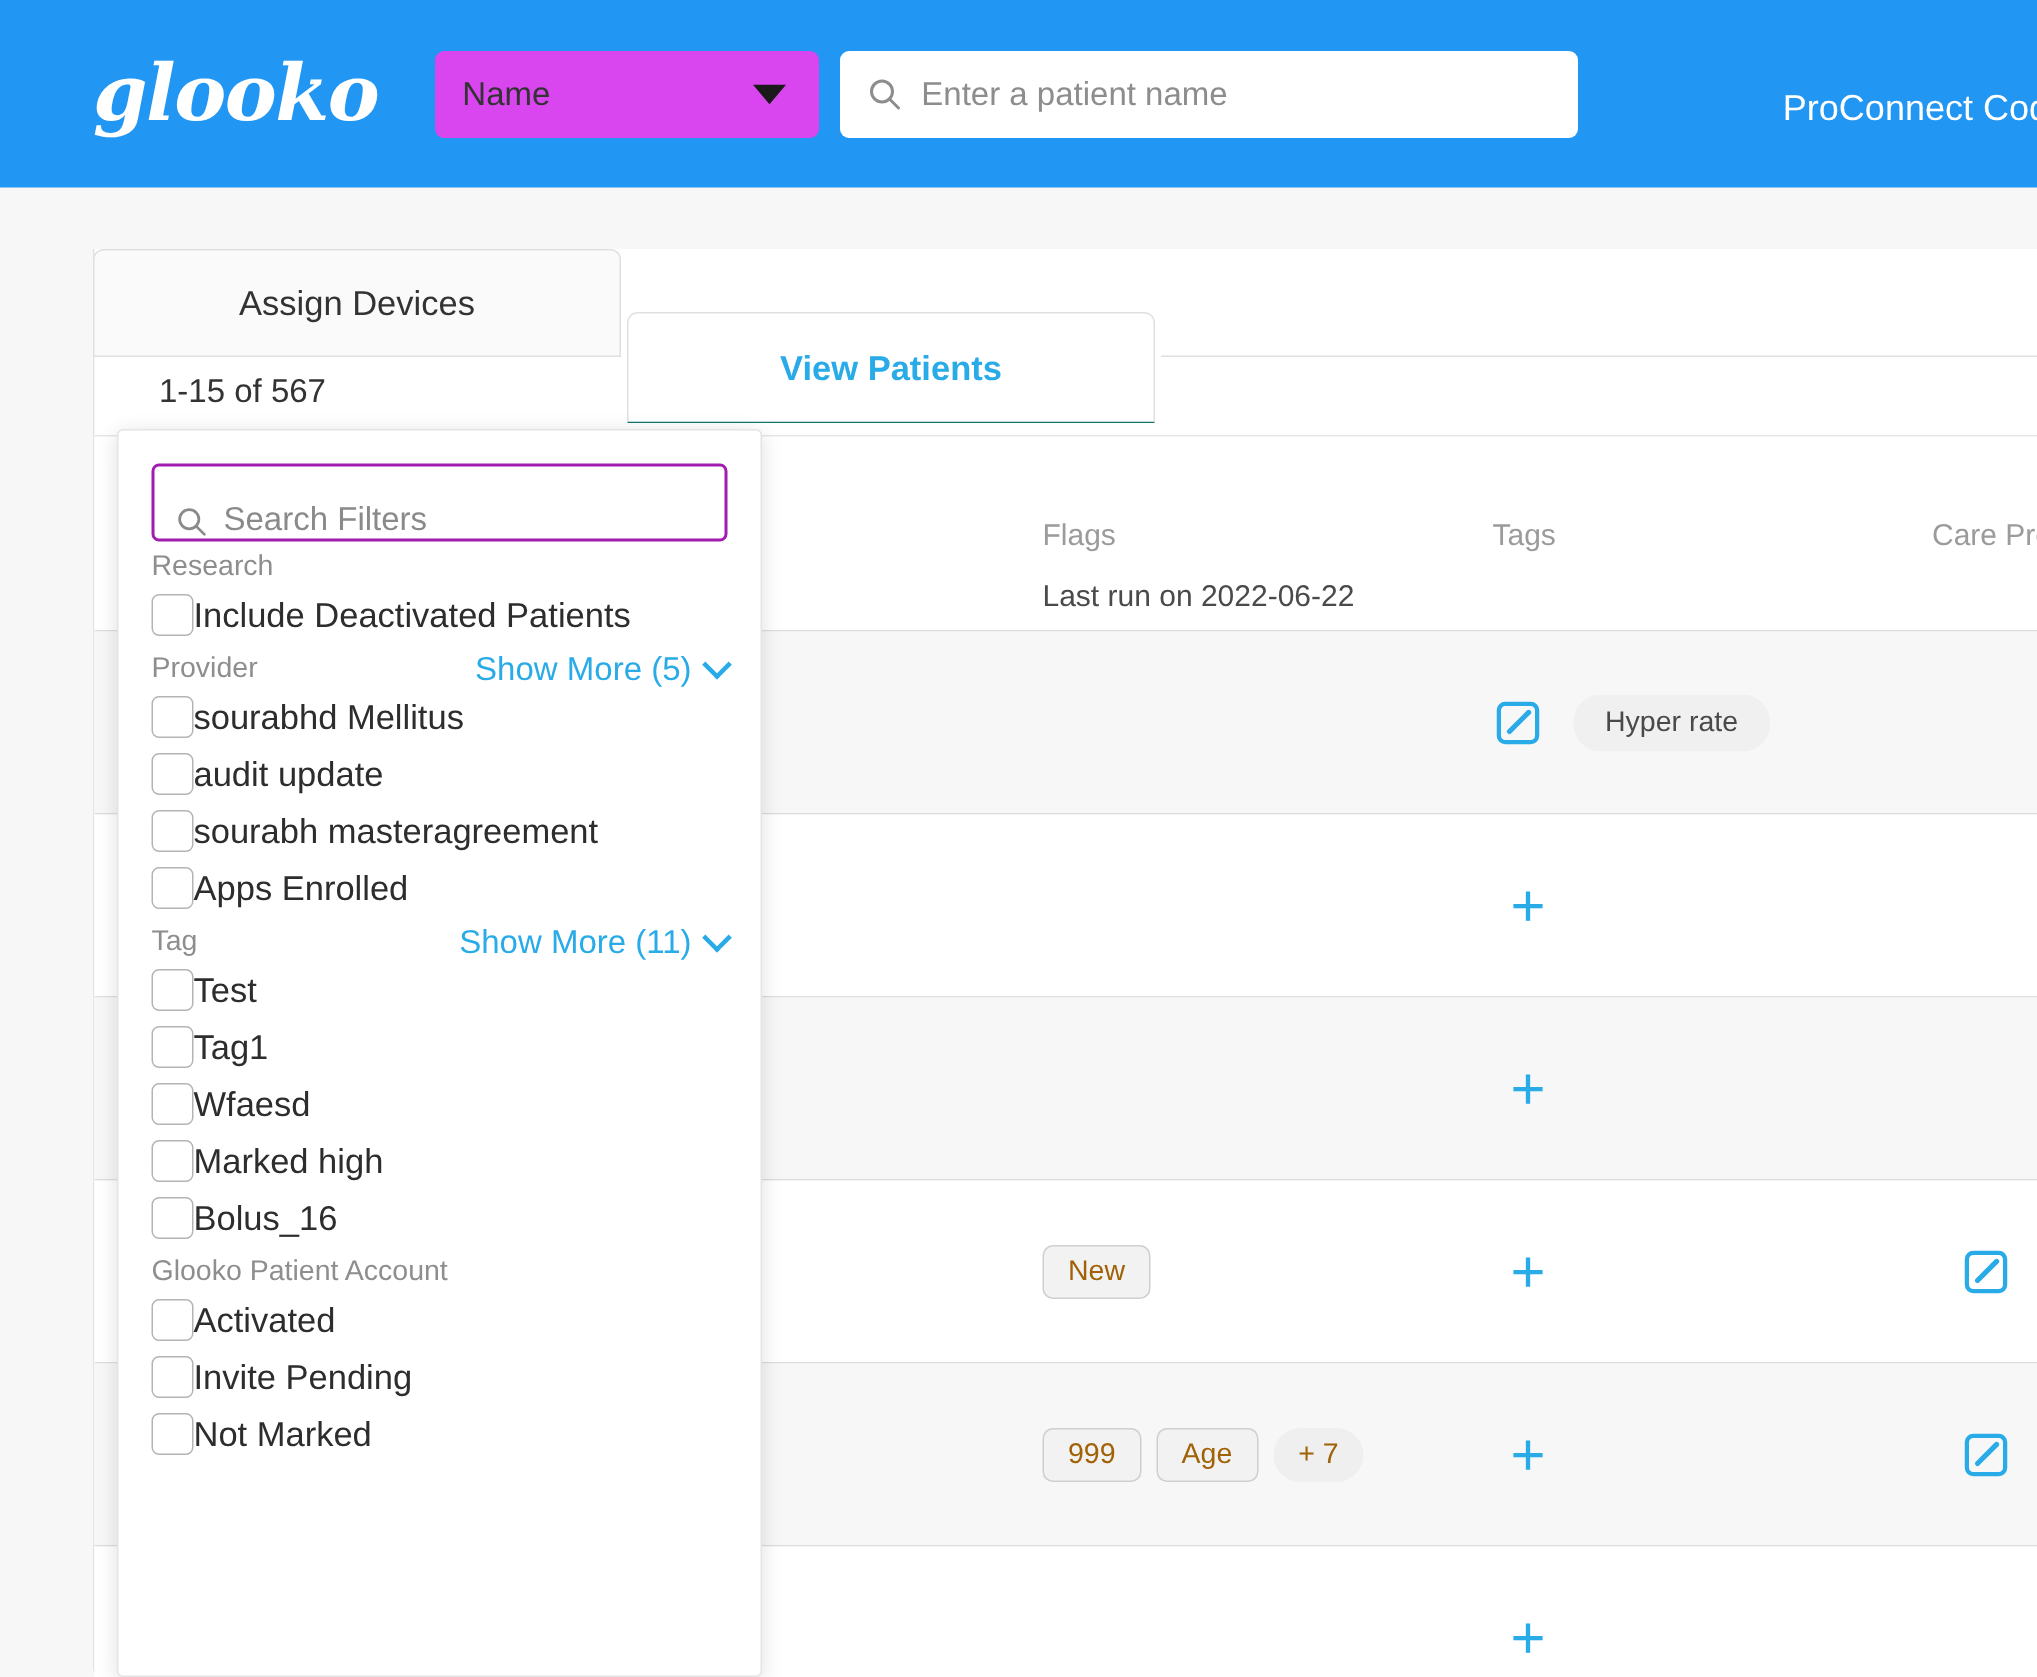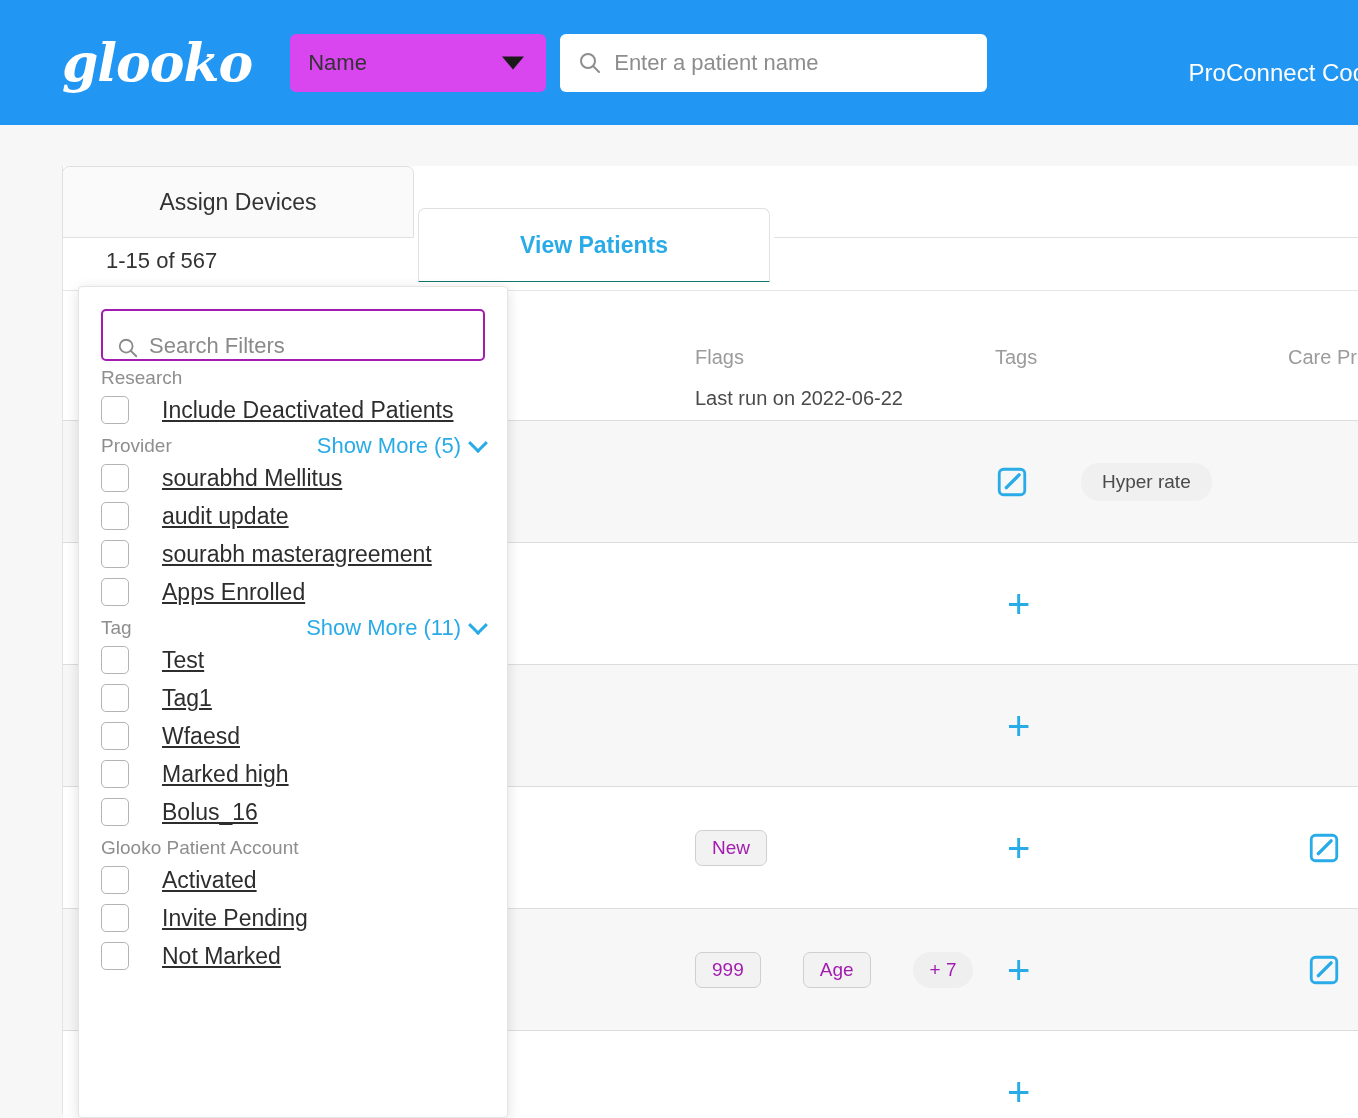--- a/index.html
+++ b/index.html
@@ -44,21 +44,21 @@
   .caret-down {
     position: absolute; right: 22px; top: 50%;
     transform: translateY(-50%);
     width: 0; height: 0;
     border-left: 11px solid transparent;
     border-right: 11px solid transparent;
     border-top: 13px solid #1a1a1a;
   }
   .search-box {
     margin-left: 14px;
-    width: 427px; height: 58px;
+    width: 492px; height: 58px;
     background: #ffffff;
     border-radius: 6px;
     display: flex; align-items: center;
     padding: 0 18px;
   }
   .search-box .mag { margin-right: 12px; flex: none; display:block; }
   .search-box .ph {
     font-size: 22px; color: #8d8d8d;
   }
   .proconnect {
@@ -176,27 +176,27 @@
     white-space: nowrap;
   }
   .row {
     position: relative;
     height: 122px;
     border-bottom: 1px solid #dcdcdc;
   }
   .row.odd  { background: #f7f7f7; }
   .row.even { background: #ffffff; }
 
-  .cell { position: absolute; top: 50%; transform: translateY(-50%); display: flex; align-items: center; gap: 32px; }
+  .cell { position: absolute; top: 50%; transform: translateY(-50%); display: flex; align-items: center; }
 
   .chip {
     display: inline-flex; align-items: center; justify-content: center;
     height: 36px; padding: 0 16px;
     border-radius: 7px;
-    font-size: 19px; color: #a21caf;
+    font-size: 19px; color: #a16207;
     background: #f2f2f2;
     border: 1px solid #cfcfcf;
     margin-right: 10px;
     white-space: nowrap;
   }
   .chip.plain {
     border: 1px solid transparent;
     background: #efefef;
     border-radius: 18px;
   }
@@ -267,25 +267,23 @@
     cursor: pointer;
   }
   .fp-cb {
     width: 28px; height: 28px;
     border: 1px solid #b4b4b4;
     border-radius: 5px;
     background: #ffffff;
     flex: none;
   }
   .fp-item-label {
-    margin-left: 33px;
     font-size: 23px;
     color: #2d2d2d;
     white-space: nowrap;
-    text-decoration: underline;
   }
 </style>
 </head>
 <body>
 
 <div class="topbar">
   <div class="brand">glooko</div>
 
   <div class="name-select">
     <span class="sel-label">Name</span>

